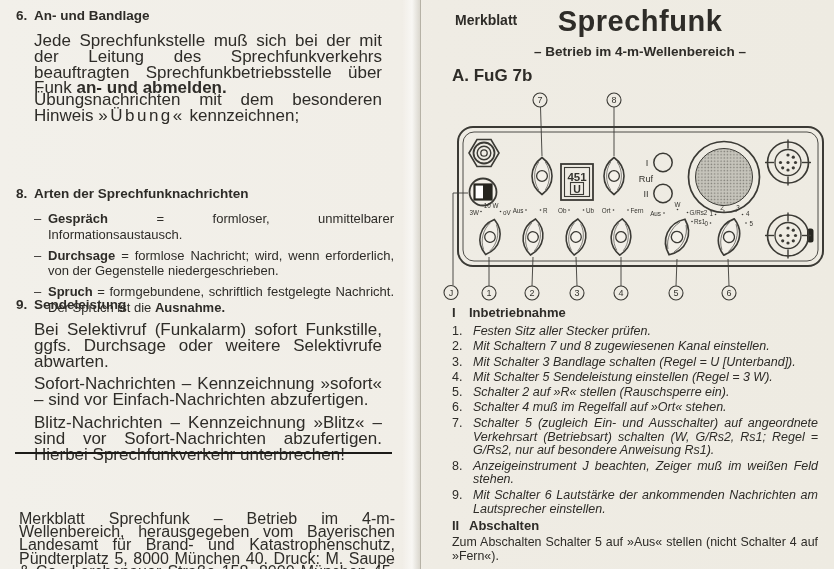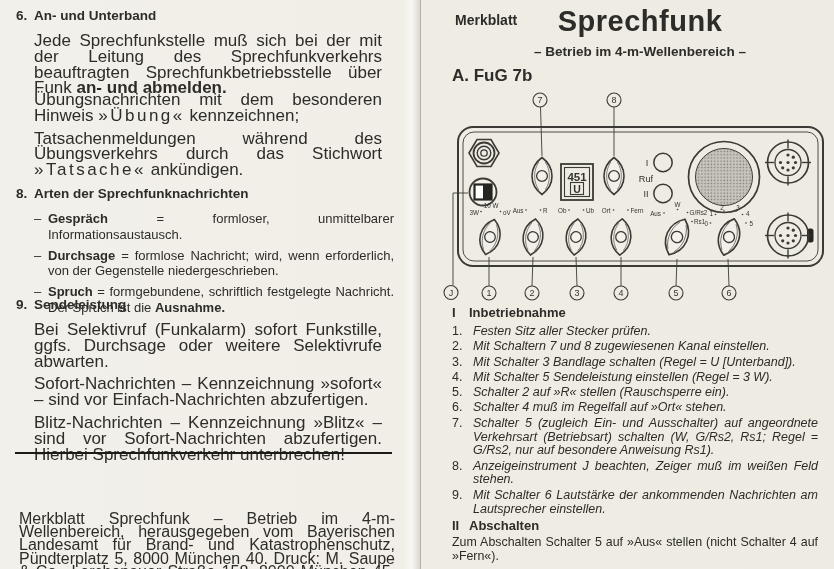--- a/index.html
+++ b/index.html
@@ -50,28 +50,27 @@
 </style>
 </head>
 <body>
 
 <div class="fold"></div>
 
 <div class="lpage">
 
   <div class="sec" style="top:8px">
     <div class="sec-head">
-      <span class="sec-num">6.</span><span>An- und Unterband</span>
+      <span class="sec-num">6.</span><span>An- und Bandlage</span>
     </div>
     <p><span>Jede Sprechfunkstelle muß sich bei der mit der Leitung des Sprechfunkverkehrs beauftragten Sprechfunkbetriebsstelle über Funk </span><span class="b">an- und abmelden.</span></p>
   </div>
 
   <div class="sec" style="top:92px">
     <p><span>Übungsnachrichten mit dem besonderen Hinweis </span><span class="spaced">»Übung«</span><span> kennzeichnen;</span></p>
-    <p><span>Tatsachenmeldungen während des Übungsverkehrs durch das Stichwort </span><span class="spaced">»Tatsache«</span><span> ankündigen.</span></p>
   </div>
 
   <div class="sec" style="top:186px">
     <div class="sec-head">
       <span class="sec-num">8.</span><span>Arten der Sprechfunknachrichten</span>
     </div>
     <div class="bullet"><span class="dash">–</span><span class="b">Gespräch</span><span> = formloser, unmittelbarer Informationsaustausch.</span></div>
     <div class="bullet"><span class="dash">–</span><span class="b">Durchsage</span><span> = formlose Nachricht; wird, wenn erforderlich, von der Gegenstelle niedergeschrieben.</span></div>
     <div class="bullet"><span class="dash">–</span><span class="b">Spruch</span><span> = formgebundene, schriftlich festgelegte Nachricht. Der Spruch ist die </span><span class="b">Ausnahme.</span></div>
   </div>

